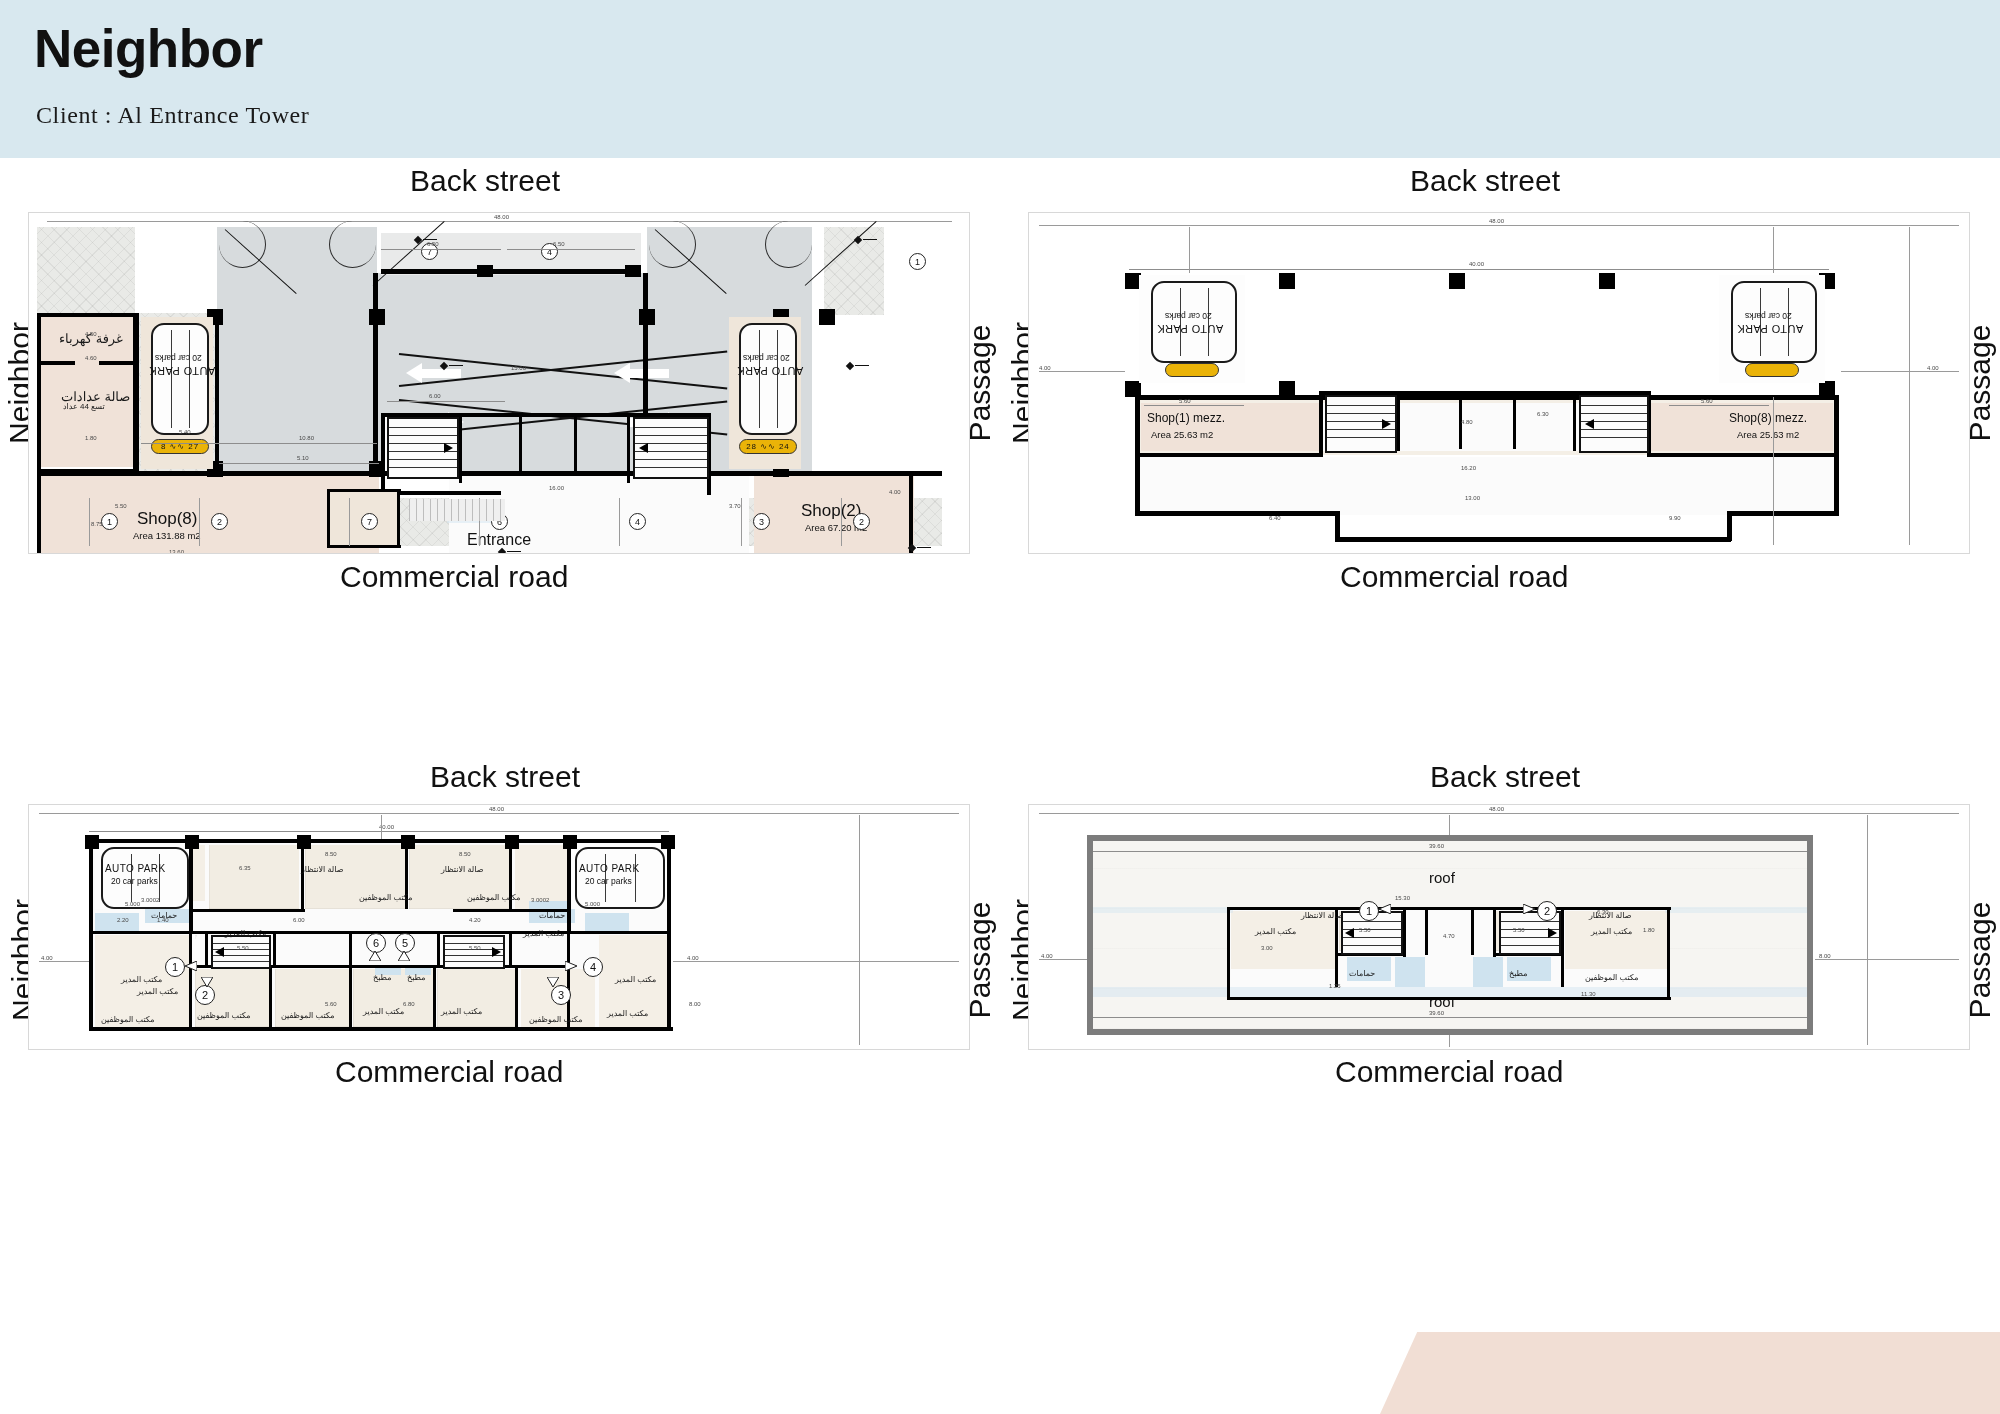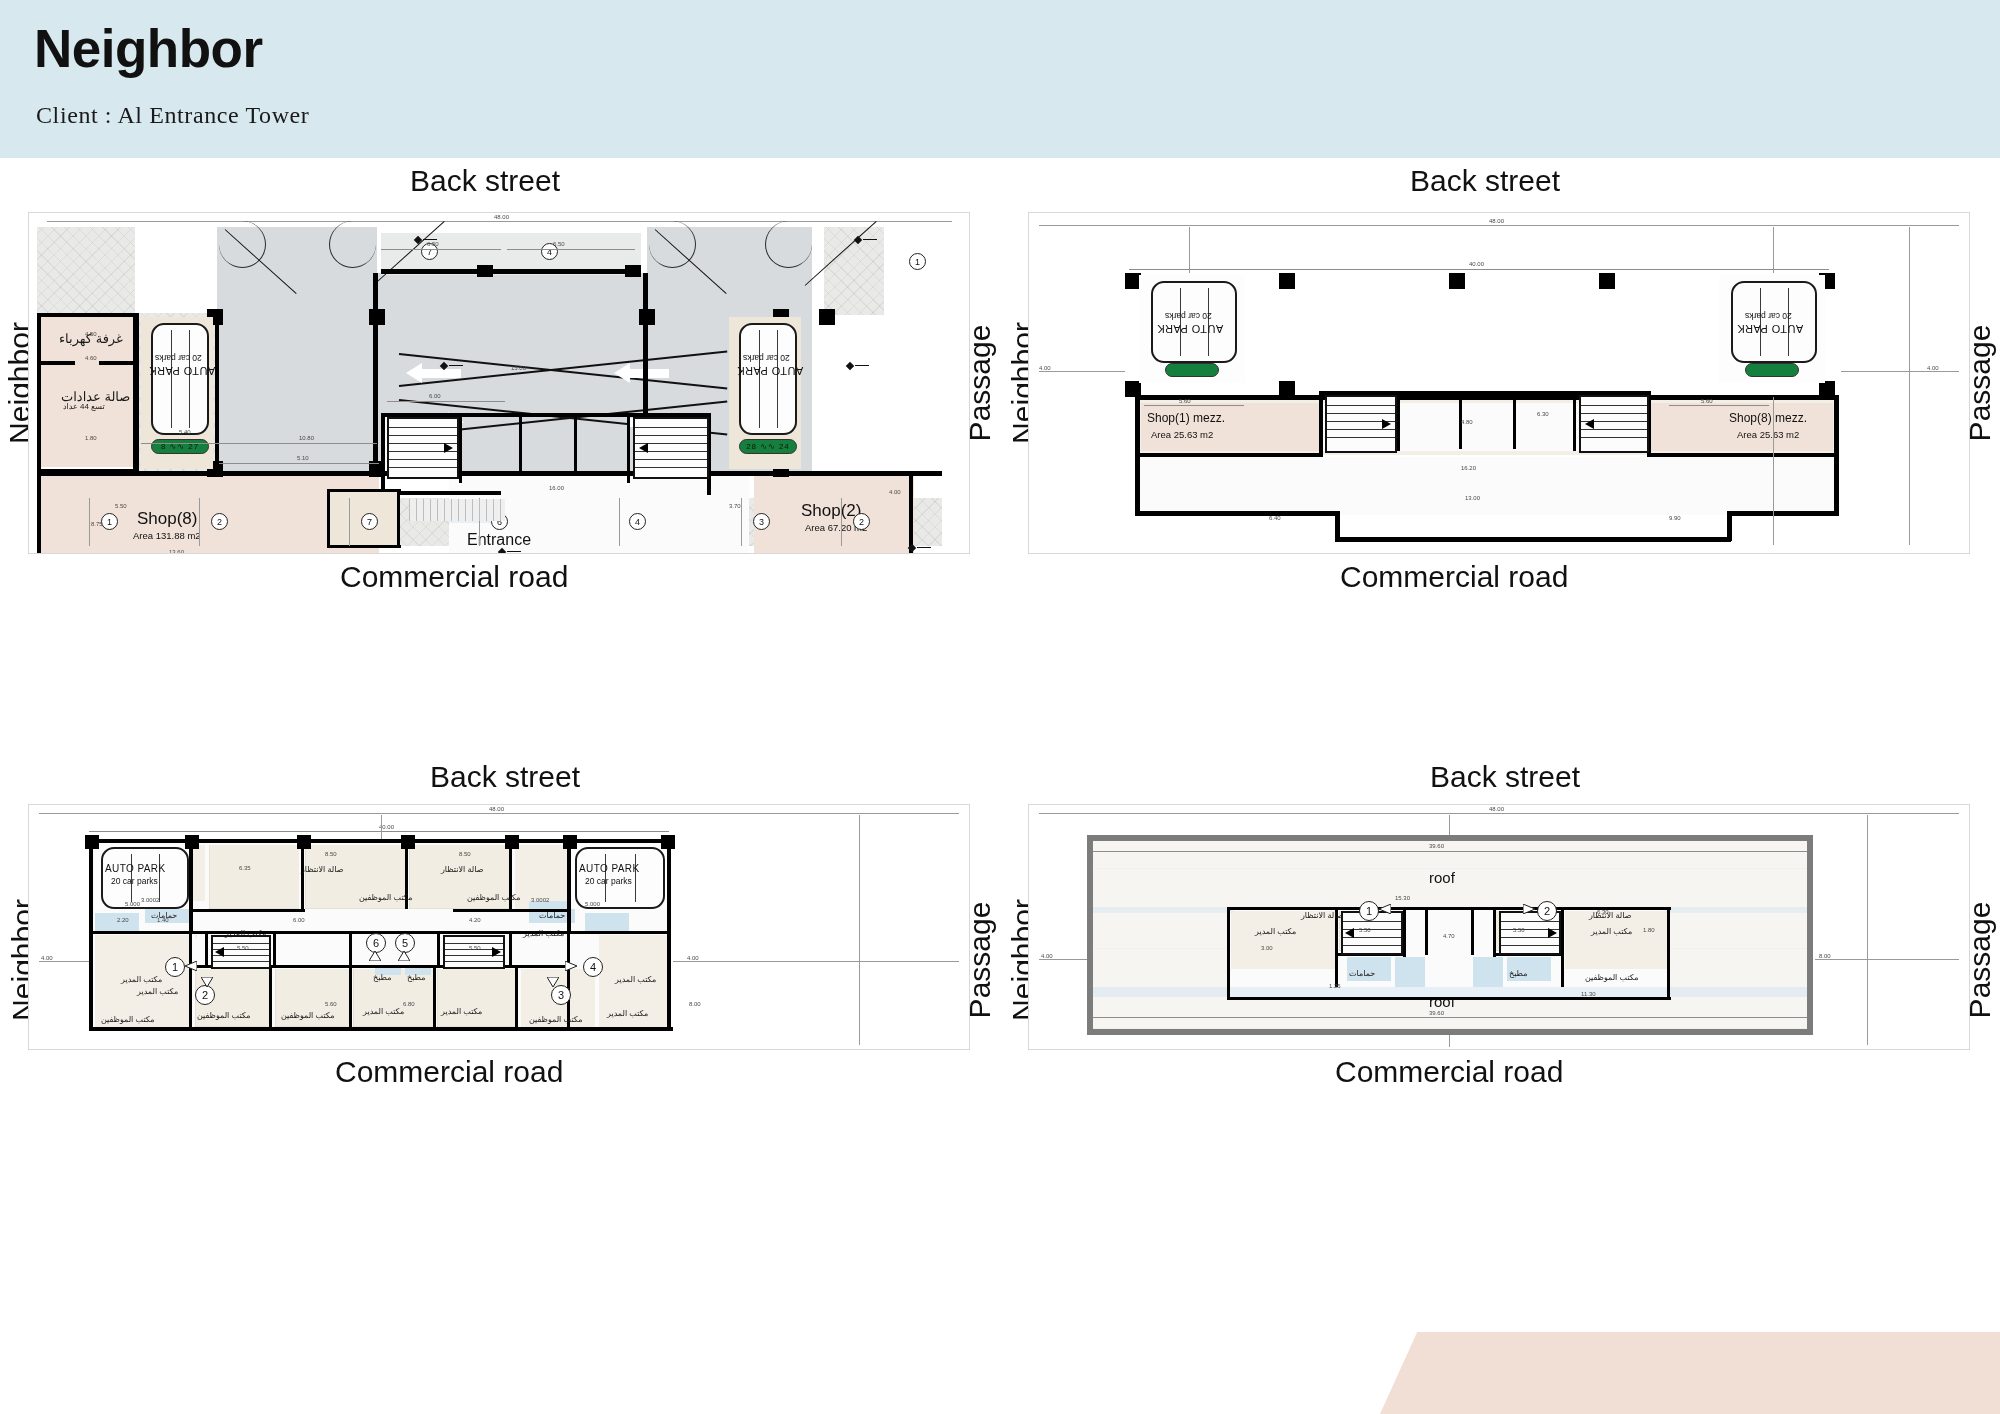--- a/index.html
+++ b/index.html
@@ -158,21 +158,21 @@
   
   .elevmk{position:absolute;width:22px;height:10px;}
   .elevmk .d{
     position:absolute;left:0;top:2px;width:6px;height:6px;background:#111;
     transform:rotate(45deg);
   }
   .elevmk .l{position:absolute;left:8px;top:4px;width:14px;height:1px;background:#111;}
 
   
   .pill{
-    position:absolute;border:1px solid #333;border-radius:9px;background:#15803d;
+    position:absolute;border:1px solid #333;border-radius:9px;background:#eab308;
     font-size:8px;color:#111;display:flex;align-items:center;justify-content:center;
     font-family:"Liberation Sans",sans-serif;letter-spacing:1px;
   }
 
   
   .arc{position:absolute;border:1px solid #2a2a2a;border-radius:50%;}
   .arc-bl{border-right:none;border-top:none;}
   .arc-br{border-left:none;border-top:none;}
 
   

